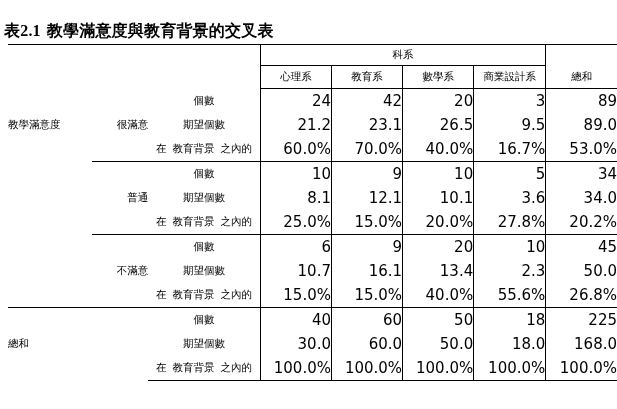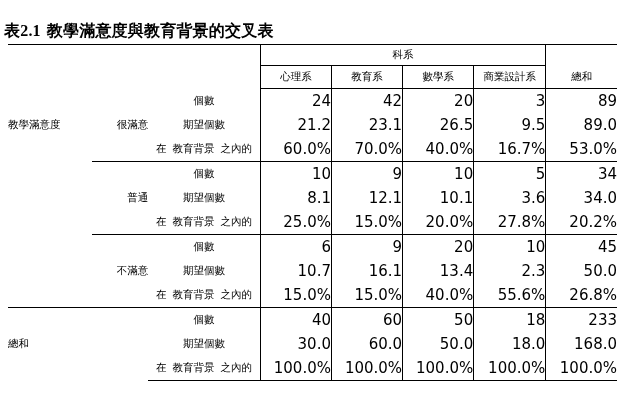--- a/index.html
+++ b/index.html
@@ -229,21 +229,21 @@
       </tr>
 
       <tr>
         <td class="cell-rowvar bt" rowspan="3">總和</td>
         <td class="bt" rowspan="3"></td>
         <td class="cell-label br bt">個數</td>
         <td class="cell-num br bt">40</td>
         <td class="cell-num br bt">60</td>
         <td class="cell-num br bt">50</td>
         <td class="cell-num br bt">18</td>
-        <td class="cell-num bt">233</td>
+        <td class="cell-num bt">225</td>
       </tr>
       <tr>
         <td class="cell-label br">期望個數</td>
         <td class="cell-num br">30.0</td>
         <td class="cell-num br">60.0</td>
         <td class="cell-num br">50.0</td>
         <td class="cell-num br">18.0</td>
         <td class="cell-num">168.0</td>
       </tr>
       <tr>

